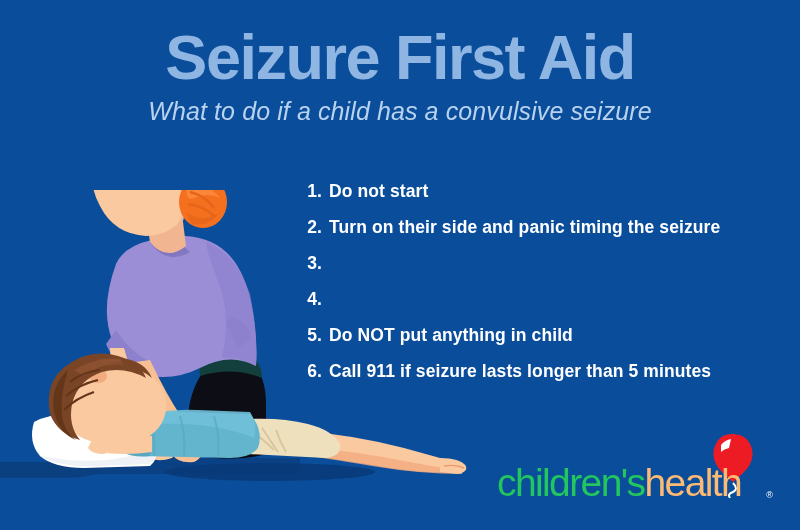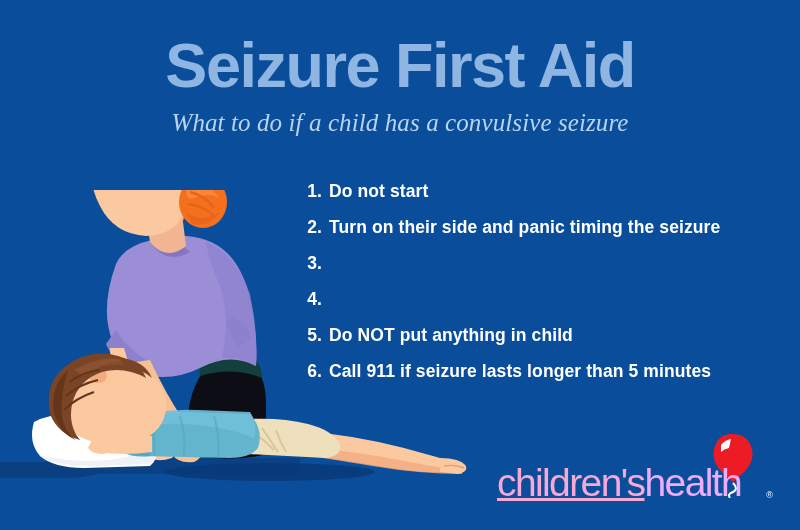--- a/index.html
+++ b/index.html
@@ -25,32 +25,31 @@
     left: 0;
     width: 800px;
     text-align: center;
   }
   .title {
     font-size: 63px;
     font-weight: bold;
     letter-spacing: -1.5px;
     color: #8fb5e3;
     line-height: 1.0;
-    margin: 12px;
+    margin: 4px;
     white-space: nowrap;
   }
   .subtitle {
     margin: 8px 0 0 0;
     font-size: 25px;
     font-style: italic;
     font-weight: 300;
     color: #b9d3ef;
     letter-spacing: 0.1px;
     white-space: nowrap;
-    font-family: Liberation Serif, serif;
   }
 
   
   .steps {
     position: absolute;
     left: 296px;
     top: 181px;
     width: 480px;
   }
   .step {
@@ -91,22 +90,22 @@
   .logo-wordmark {
     position: absolute;
     left: 0;
     bottom: 8px;
     font-size: 39px;
     font-weight: 300;
     letter-spacing: -1.6px;
     line-height: 1;
     white-space: nowrap;
   }
-  .logo-childrens { color: #f9a8d4; text-decoration: underline; }
-  .logo-health { color: #f0abfc; }
+  .logo-childrens { color: #22c55e; }
+  .logo-health { color: #fdba74; }
   .logo-balloon {
     position: absolute;
     right: 17px;
     top: 0px;
   }
   .logo-reg {
     position: absolute;
     right: 4px;
     bottom: 10px;
     color: #ffffff;

